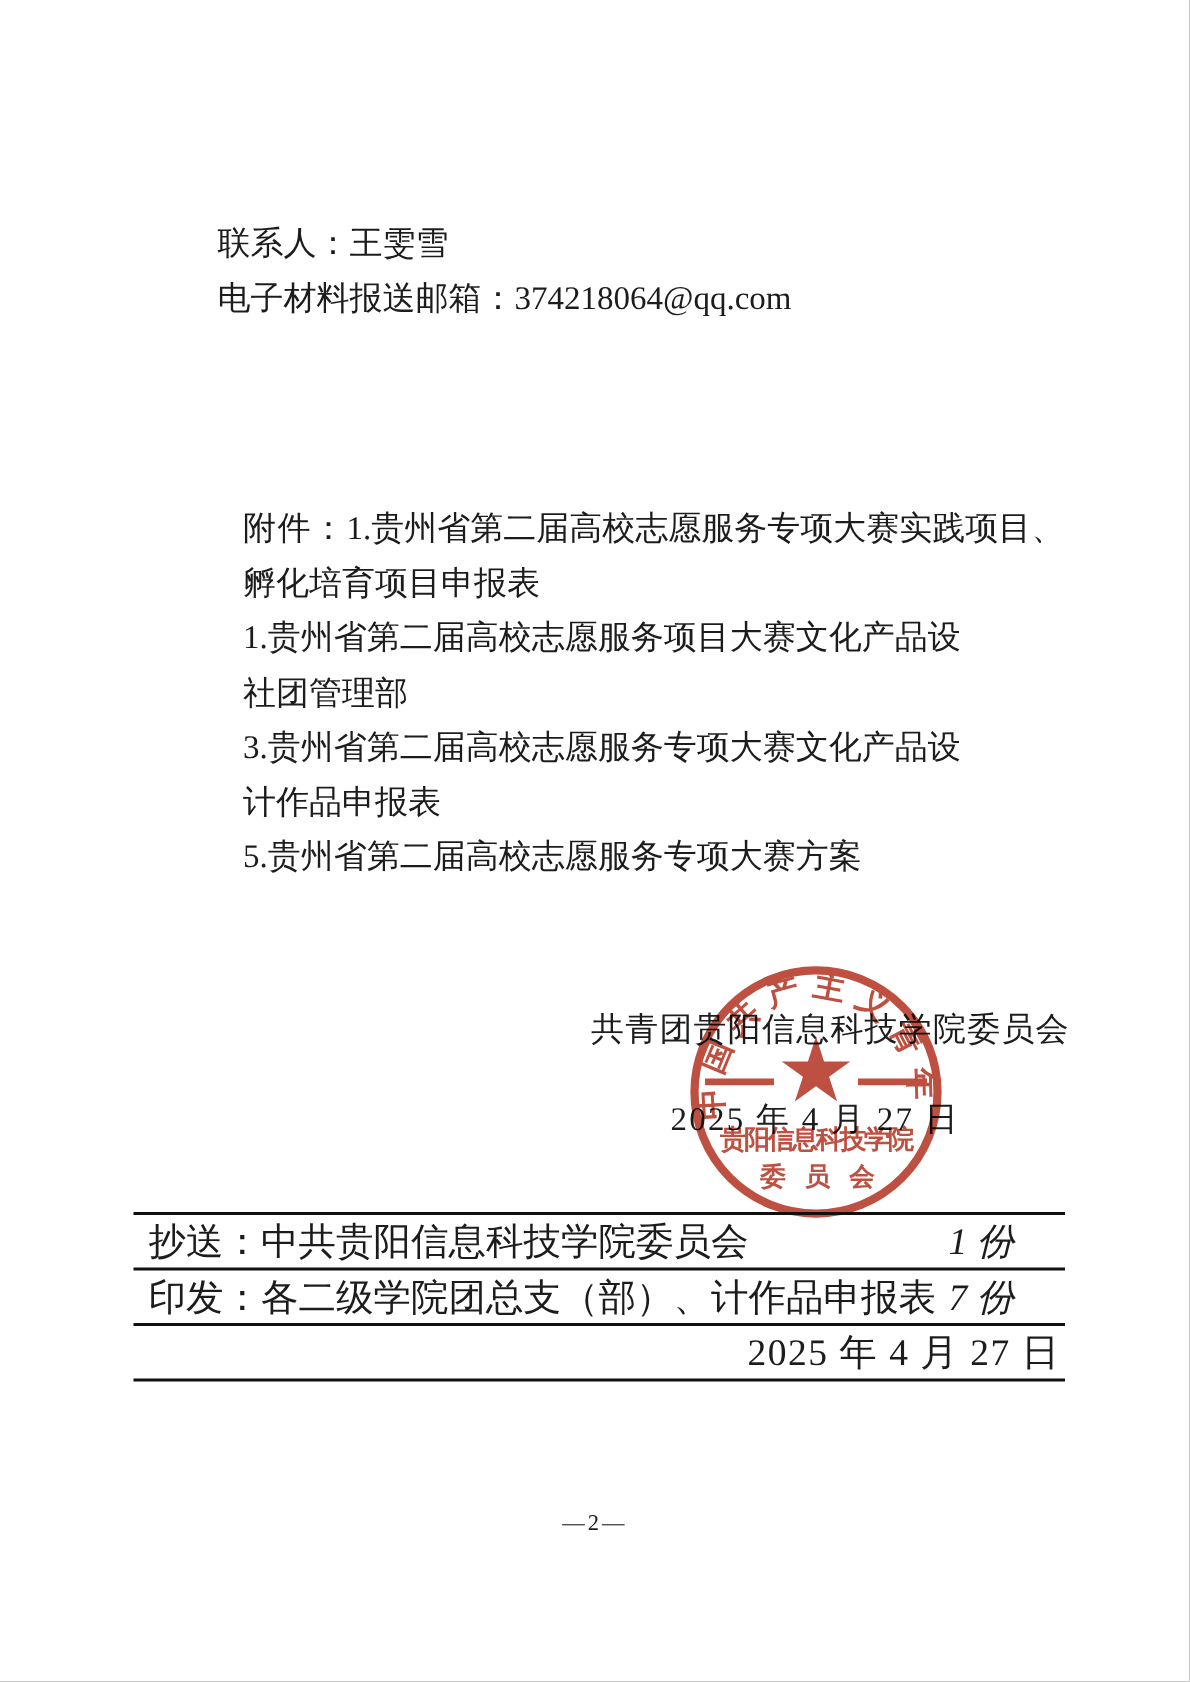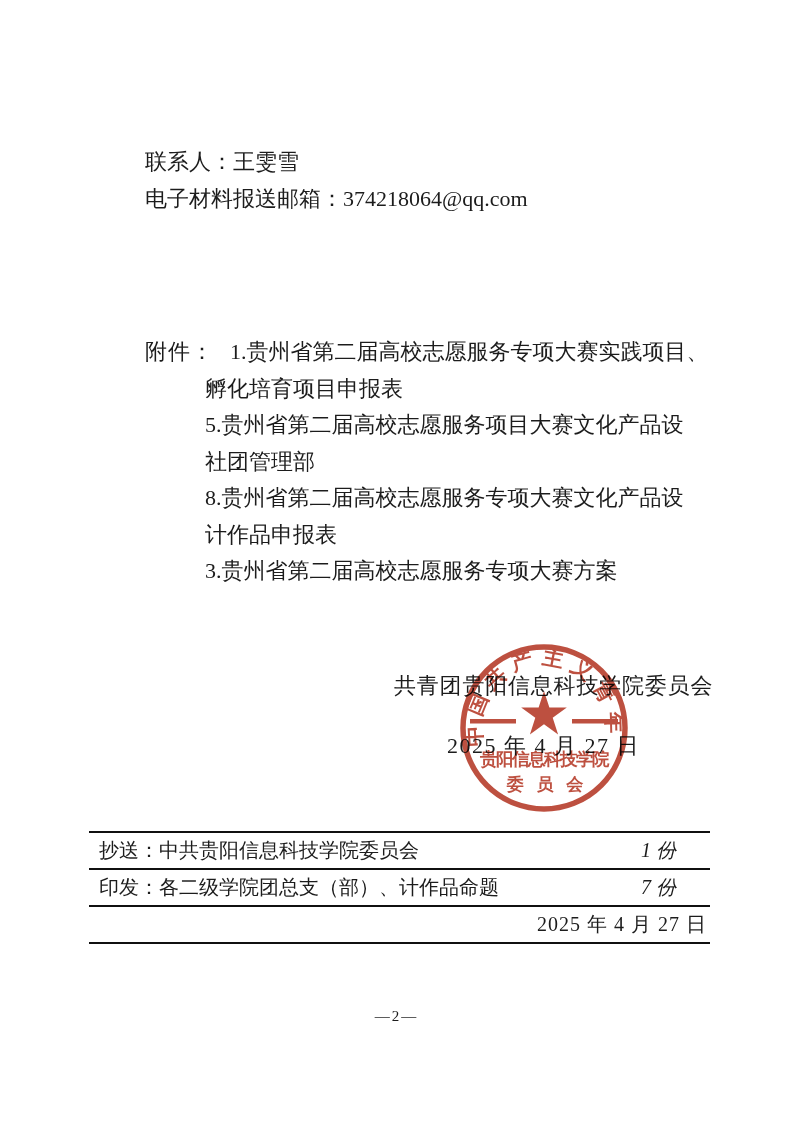--- a/index.html
+++ b/index.html
@@ -8,41 +8,41 @@
     width:793px;height:1121px;
     background:#ffffff;
     font-family:"Liberation Serif","DejaVu Serif",serif;
     color:#1c1c1c;
     overflow:hidden;
   }
   
   .contact{position:absolute;left:145px;top:144px;font-size:22px;}
   .contact .cline{height:36.5px;display:flex;align-items:center;white-space:pre;}
   
-  .attachments{position:absolute;left:145px;top:334px;font-size:22px;}
+  .attachments{position:absolute;left:162px;top:334px;font-size:22px;}
   .attachments .aline{height:36.5px;display:flex;align-items:center;white-space:pre;}
-  .attachments .aline.first .item-text{margin-left:16px;}
-  .attachments .indent{margin-left:60px;}
+  .attachments .aline.first .item-text{margin-left:0;}
+  .attachments .indent{}
   .att-label{letter-spacing:1px;}
   
   .sig-org{position:absolute;left:394px;top:671px;font-size:22px;letter-spacing:0.8px;white-space:pre;}
   .sig-date{position:absolute;left:447px;top:731px;font-size:22px;letter-spacing:1.5px;white-space:pre;}
   
   .seal{position:absolute;left:456px;top:640px;width:176px;height:176px;
         mix-blend-mode:multiply;opacity:.92;}
   .seal svg{display:block;}
   .seal-arc-text{font-family:"Liberation Sans","DejaVu Sans",sans-serif;
         font-size:21px;font-weight:bold;letter-spacing:7.5px;}
   .seal-org-text{font-family:"Liberation Sans","DejaVu Sans",sans-serif;
         font-size:17.5px;font-weight:bold;letter-spacing:-1.5px;}
   .seal-committee-text{font-family:"Liberation Sans","DejaVu Sans",sans-serif;
         font-size:17px;font-weight:bold;letter-spacing:4px;}
   
-  .footer-table{position:absolute;left:89px;top:831px;width:621px;
-        border-top:2.5px solid #101010;font-size:20px;}
+  .footer-table{position:absolute;left:89px;top:808px;width:621px;
+        border-top:2.5px solid #101010;font-size:25px;}
   .footer-row{box-sizing:border-box;height:37px;display:flex;align-items:center;
         justify-content:space-between;border-bottom:2.5px solid #101010;
         padding-left:10px;white-space:pre;}
   .footer-row .copies{padding-right:34px;font-style:italic;}
   .footer-row.date-row{justify-content:flex-end;padding-right:3px;letter-spacing:1px;}
   
   .page-number{position:absolute;left:0;top:1008px;width:793px;text-align:center;
         font-size:15px;letter-spacing:2px;}
 </style>
 </head>
@@ -57,33 +57,33 @@
 
   <div class="attachments">
     <div class="aline first">
       <span class="att-label">附件：</span>
       <span class="item-text">1.贵州省第二届高校志愿服务专项大赛实践项目、</span>
     </div>
     <div class="aline">
       <span class="indent">孵化培育项目申报表</span>
     </div>
     <div class="aline">
-      <span class="indent">5.贵州省第二届高校志愿服务项目大赛文化产品设</span>
+      <span class="indent">1.贵州省第二届高校志愿服务项目大赛文化产品设</span>
     </div>
     <div class="aline">
       <span class="indent">社团管理部</span>
     </div>
     <div class="aline">
-      <span class="indent">8.贵州省第二届高校志愿服务专项大赛文化产品设</span>
+      <span class="indent">3.贵州省第二届高校志愿服务专项大赛文化产品设</span>
     </div>
     <div class="aline">
       <span class="indent">计作品申报表</span>
     </div>
     <div class="aline">
-      <span class="indent">3.贵州省第二届高校志愿服务专项大赛方案</span>
+      <span class="indent">5.贵州省第二届高校志愿服务专项大赛方案</span>
     </div>
   </div>
 
   <div class="sig-org">共青团贵阳信息科技学院委员会</div>
   <div class="sig-date">2025 年 4 月 27 日</div>
 
   <div class="seal">
     <svg width="176" height="176" viewBox="0 0 176 176">
       <defs>
         <path id="arcpath" d="M 28.8 109.5 A 63 63 0 1 1 147.2 109.5" fill="none"></path>
@@ -105,21 +105,21 @@
       <text class="seal-committee-text" x="91" y="150" text-anchor="middle" fill="#b8412f">委 员 会</text>
     </svg>
   </div>
 
   <div class="footer-table">
     <div class="footer-row">
       <span>抄送：中共贵阳信息科技学院委员会</span>
       <span class="copies">1 份</span>
     </div>
     <div class="footer-row">
-      <span>印发：各二级学院团总支（部）、计作品命题</span>
+      <span>印发：各二级学院团总支（部）、计作品申报表</span>
       <span class="copies">7 份</span>
     </div>
     <div class="footer-row date-row">
       <span>2025 年 4 月 27 日</span>
     </div>
   </div>
 
   <div class="page-number">—2—</div>
 
 </div>

